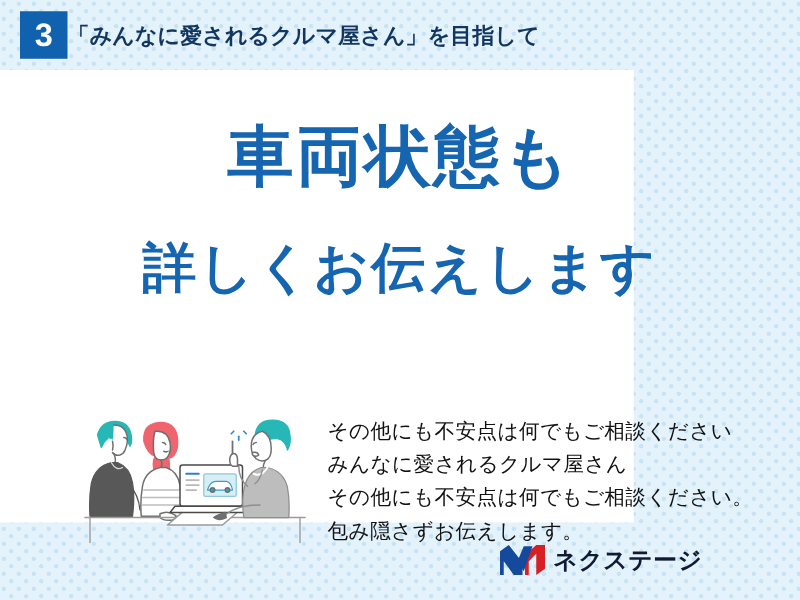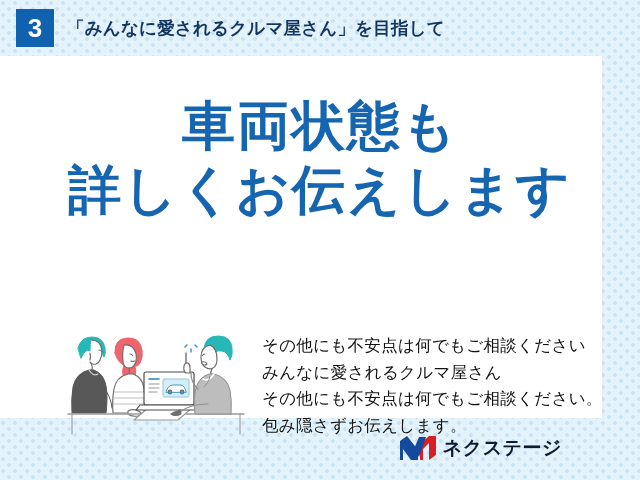--- a/index.html
+++ b/index.html
@@ -44,52 +44,51 @@
     display: flex;
     align-items: center;
     justify-content: center;
     font-size: 26px;
     font-weight: bold;
     line-height: 1;
     letter-spacing: 0;
     box-sizing: border-box;
   }
   #header-title {
-    margin-left: 13px;
     color: #12365f;
     font-size: 17.5px;
     font-weight: bold;
     letter-spacing: 0.2px;
     white-space: nowrap;
   }
 
   
   #panel {
     position: absolute;
     left: 0;
     top: 56px;
-    width: 602px;
+    width: 507px;
     height: 362px;
     background: #ffffff;
   }
 
   
   #headline {
     position: absolute;
     left: 0;
     top: 38px;
     width: 640px;
     text-align: center;
     color: #1565b0;
     font-weight: bold;
     line-height: 1.20;
     letter-spacing: 2px;
   }
   .headline-line-1 { font-size: 53px; }
-  .headline-line-2 { font-size: 53px; }
+  .headline-line-2 { font-size: 43px; margin-top: 32px; }
 
   
   #lower {
     position: absolute;
     left: 0;
     top: 215px;
     width: 640px;
     height: 140px;
   }
 

